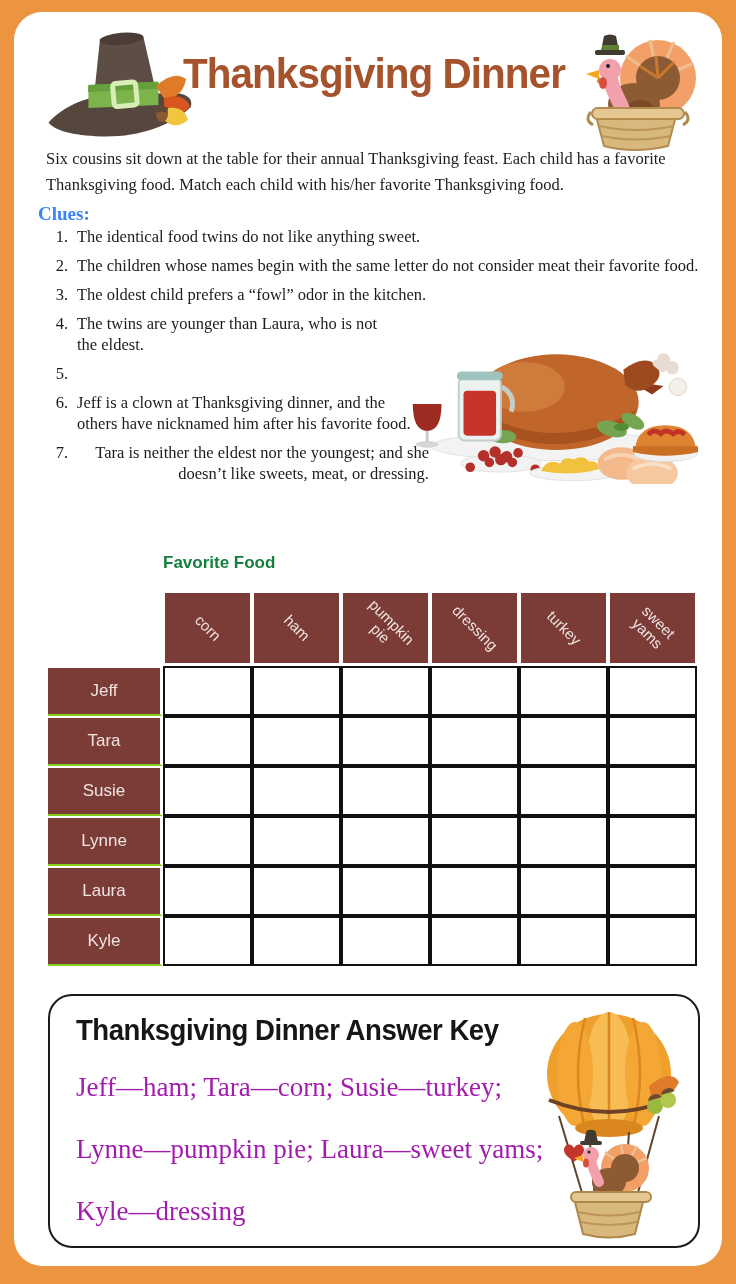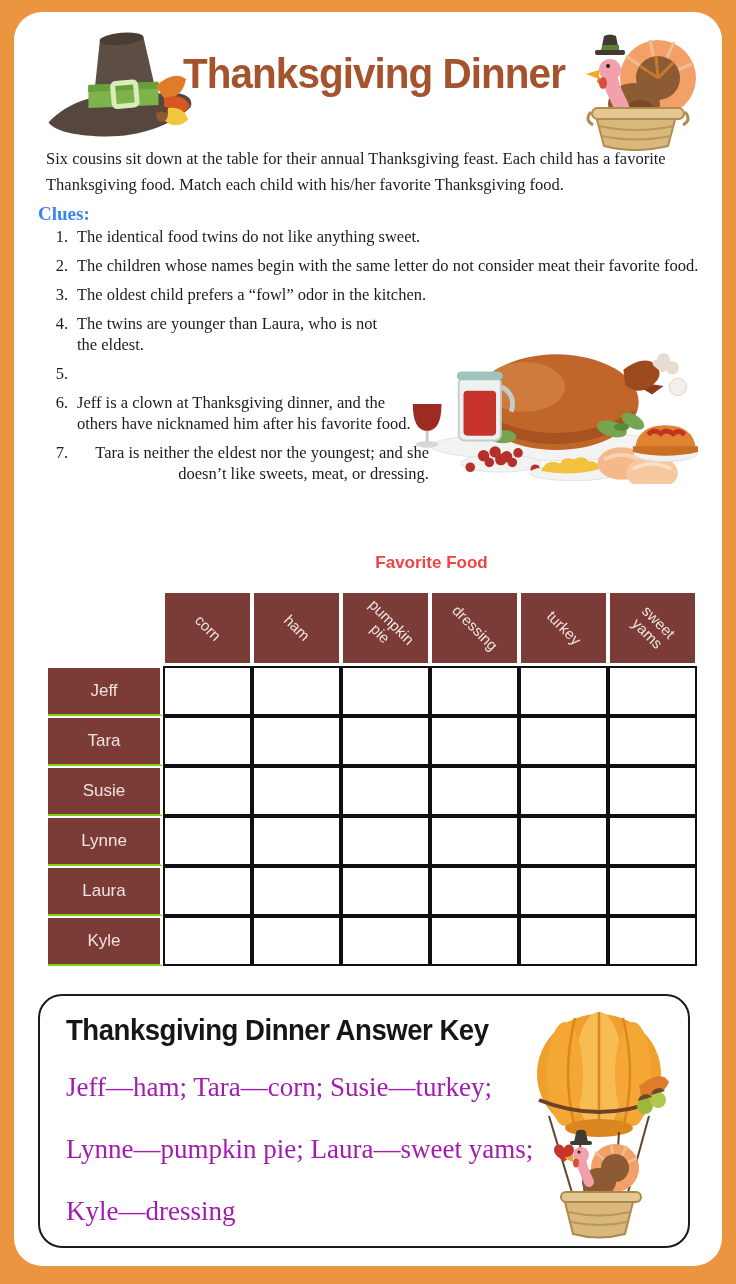--- a/index.html
+++ b/index.html
@@ -35,22 +35,22 @@
   .clues li { display:flex; margin-bottom:8px; font-size:16.5px; line-height:21px; }
   .c-num { width:30px; text-align:right; margin-right:9px; flex:none; }
   .wrapA { max-width:318px;font-family:Liberation Serif, serif; }
   .wrapB { max-width:335px; }
   .wrapC { max-width:352px;text-align:right; }
 
   .dinner-illo { left:372px; top:316px; }
 
   
   .favfood {
-    left:149px; top:541px; width:537px; text-align:center;
-    font-family:"Liberation Sans", sans-serif; font-weight:bold; font-size:17px; color:#ef4444;
+    left:149px; top:541px; width:537px; 
+    font-family:"Liberation Sans", sans-serif; font-weight:bold; font-size:17px; color:#15803d;
   }
   .lgrid {
     left:34px; top:581px; display:grid;
     grid-template-columns:115px repeat(6, 89px);
     grid-template-rows:73px repeat(6, 50px);
     background:#fff;
   }
   .corner { background:#fff; }
   .colhead {
     background:#7B3B37; display:flex; align-items:center; justify-content:center;
@@ -64,21 +64,21 @@
   }
   .rowhead {
     background:#7B3B37; display:flex; align-items:center; justify-content:center;
     border-top:2px solid #fff; border-bottom:2px solid #84cc16; border-right:3px solid #fff;
     font-family:"Liberation Sans", sans-serif; font-size:17px; color:#F0E3E0;
   }
   .cell { background:#fff; border:2px solid #101010; }
 
   
   .akey {
-    left:24px; top:982px; width:652px; height:254px;
+    left:34px; top:982px; width:652px; height:254px;
     border:2px solid #1a1a1a; border-radius:24px; background:#fff;
   }
   .akey > * { position:absolute; }
   .ak-title {
     left:26px; top:18px; font-family:"Liberation Sans", sans-serif; font-weight:bold;
     font-size:29px; letter-spacing:-.5px; color:#161616;
     transform:scaleX(.95); transform-origin:left; white-space:nowrap;
   }
   .ak-line { left:26px; font-size:27px; color:#a21caf; white-space:nowrap; }
   .ak-l0 { top:76px; } .ak-l1 { top:138px; } .ak-l2 { top:200px; }

